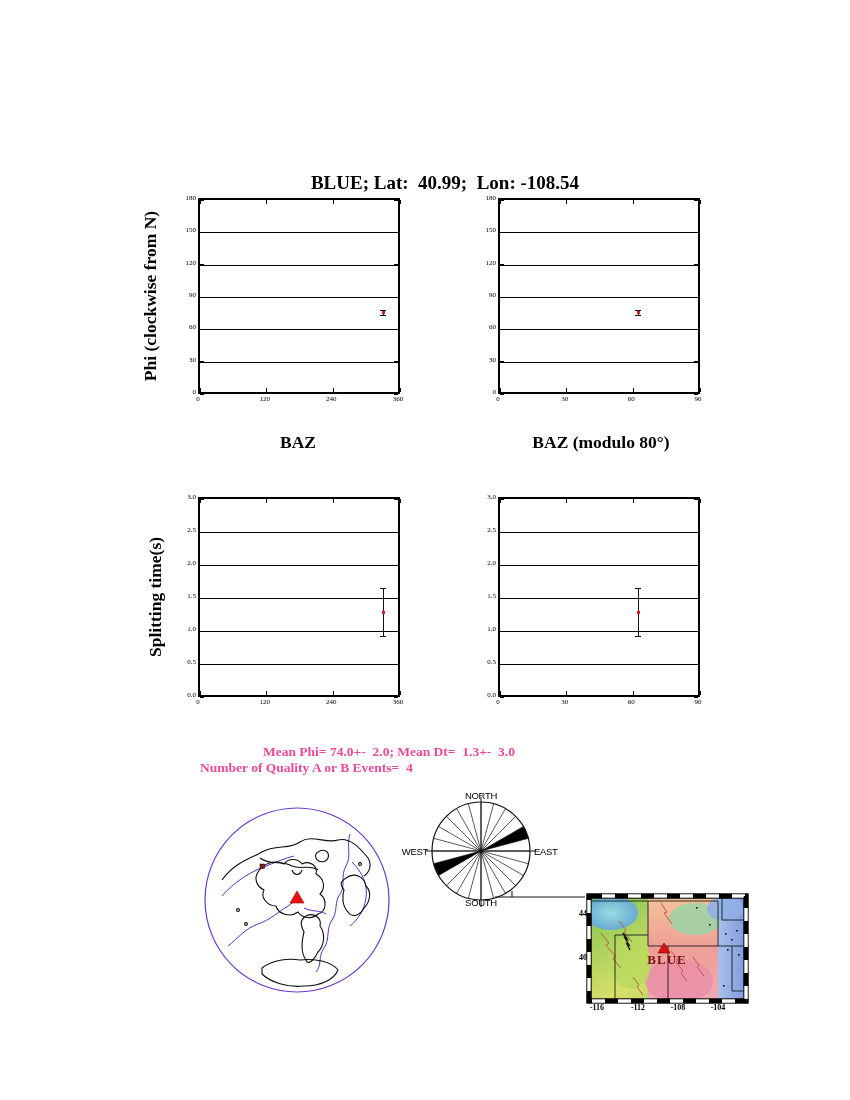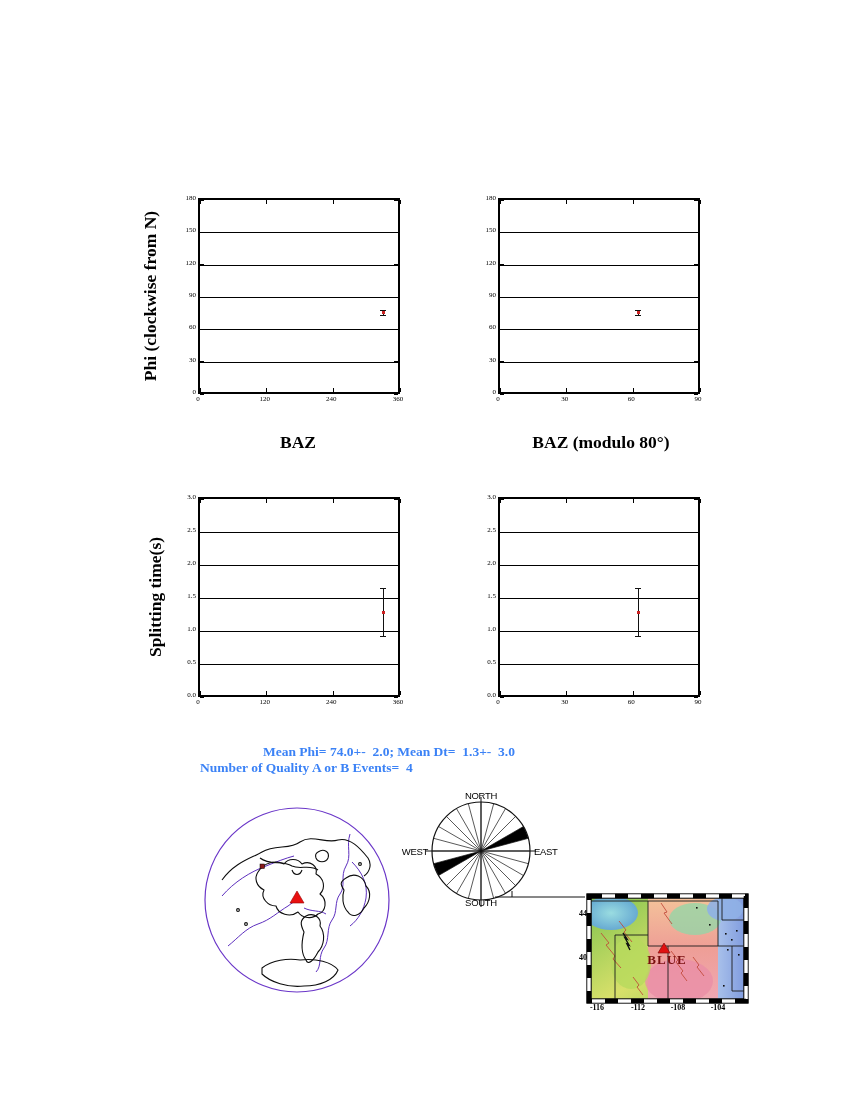--- a/index.html
+++ b/index.html
@@ -3,36 +3,37 @@
 <meta charset="utf-8">
 <style>
   html,body{margin:0;padding:0;background:#ffffff;}
   #canvas{position:relative;width:850px;height:1100px;background:#ffffff;overflow:hidden;
           font-family:"Liberation Serif",serif;}
   .abs{position:absolute;}
   .title{font-weight:bold;font-size:19px;white-space:pre;transform:translateX(-50%);color:#000;}
   .axis-title{font-weight:bold;font-size:17.5px;color:#000;white-space:pre;}
   .rot{transform:translate(-50%,-50%) rotate(-90deg);transform-origin:center;}
   .ctr{transform:translate(-50%,0);}
-  .summary{font-weight:bold;font-size:13.5px;color:#3b82f6;white-space:pre;line-height:16px;}
+  .summary{font-weight:bold;font-size:13.5px;color:#ec4899;white-space:pre;line-height:16px;}
   .plotbox{position:absolute;border:2px solid #000;background:#fff;box-sizing:border-box;}
   .gridline{position:absolute;height:1px;background:#000;left:0;right:0;}
   .tick{position:absolute;background:#000;}
   .ticklabel{position:absolute;font-family:"Liberation Serif",serif;font-size:7px;color:#000;line-height:7px;}
   .errline{position:absolute;width:1px;background:#111;}
   .errcap{position:absolute;height:1px;background:#111;}
   .marker{position:absolute;width:3px;height:3px;background:#cc2222;}
   svg text{font-family:"Liberation Sans",sans-serif;}
   .maplabel{font-family:"Liberation Serif",serif;font-weight:bold;}
 </style>
 </head>
 <body>
 
 <div id="canvas">
 
+  <div class="abs title" style="left:445px;top:172px;">BLUE; Lat:  40.99;  Lon: -108.54</div>
 
   <div class="abs axis-title rot" style="left:150px;top:296px;">Phi (clockwise from N)</div>
   <div class="abs axis-title rot" style="left:155px;top:597px;">Splitting time(s)</div>
 
   <div class="abs axis-title ctr" style="left:298px;top:432px;">BAZ</div>
   <div class="abs axis-title ctr" style="left:601px;top:432px;">BAZ (modulo 80°)</div>
 
   <div id="chart-layer">
       <div class="plotbox" style="left: 198px; top: 198px; width: 202px; height: 196px;">
         <div class="gridline" style="top: 161.667px;"></div>

